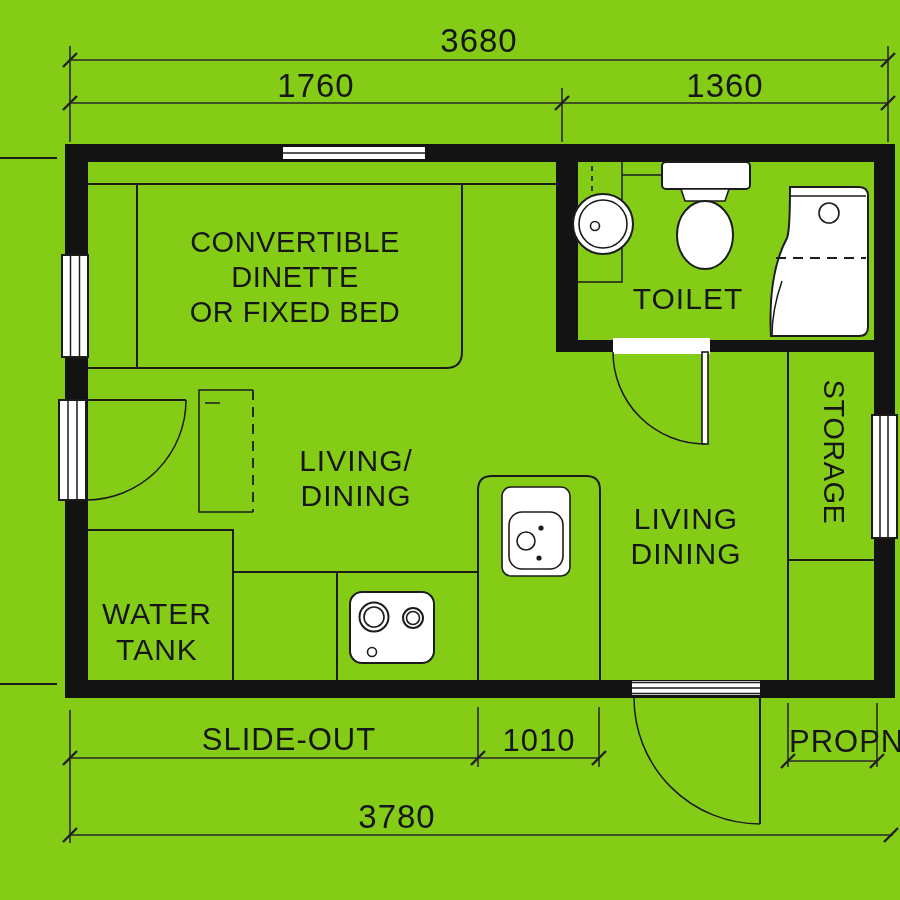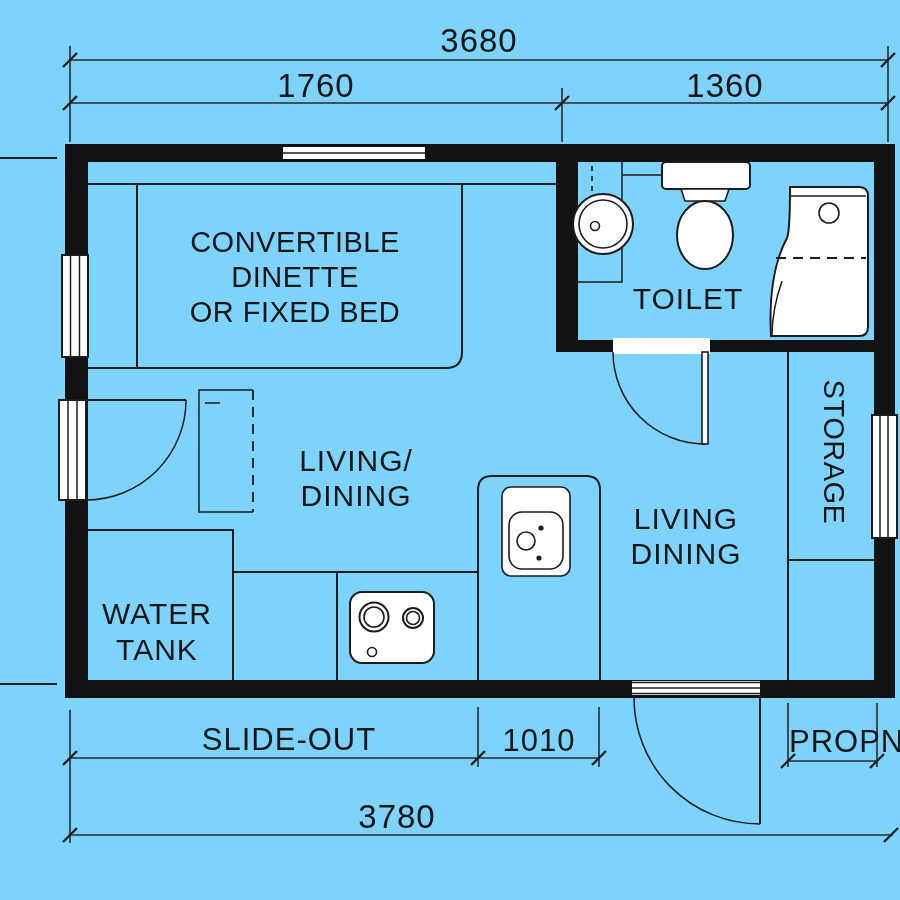--- a/index.html
+++ b/index.html
@@ -1,16 +1,16 @@
 <!DOCTYPE html>
 <html><head>
 <meta charset="utf-8">
 <style>
   html,body{margin:0;padding:0;background:#fff;}
-  .sheet{position:relative;width:900px;height:900px;background:#7dd3fc;overflow:hidden;}
+  .sheet{position:relative;width:900px;height:900px;background:#84cc16;overflow:hidden;}
   svg{position:absolute;left:0;top:0;}
   text{font-family:"Liberation Sans",sans-serif;fill:#161616;}
   .dim{font-size:33px;letter-spacing:1px;}
   .dim-sm{font-size:31px;letter-spacing:1px;}
   .room{font-size:30px;letter-spacing:1px;}
   .room-sm{font-size:29px;letter-spacing:0.5px;}
   .wall{fill:#131313;stroke:none;}
   .ln{stroke:#1c1c1c;stroke-width:2;fill:none;}
   .ln-thin{stroke:#1c1c1c;stroke-width:1.5;fill:none;}
   .fix{stroke:#1c1c1c;stroke-width:2;fill:#ffffff;}

